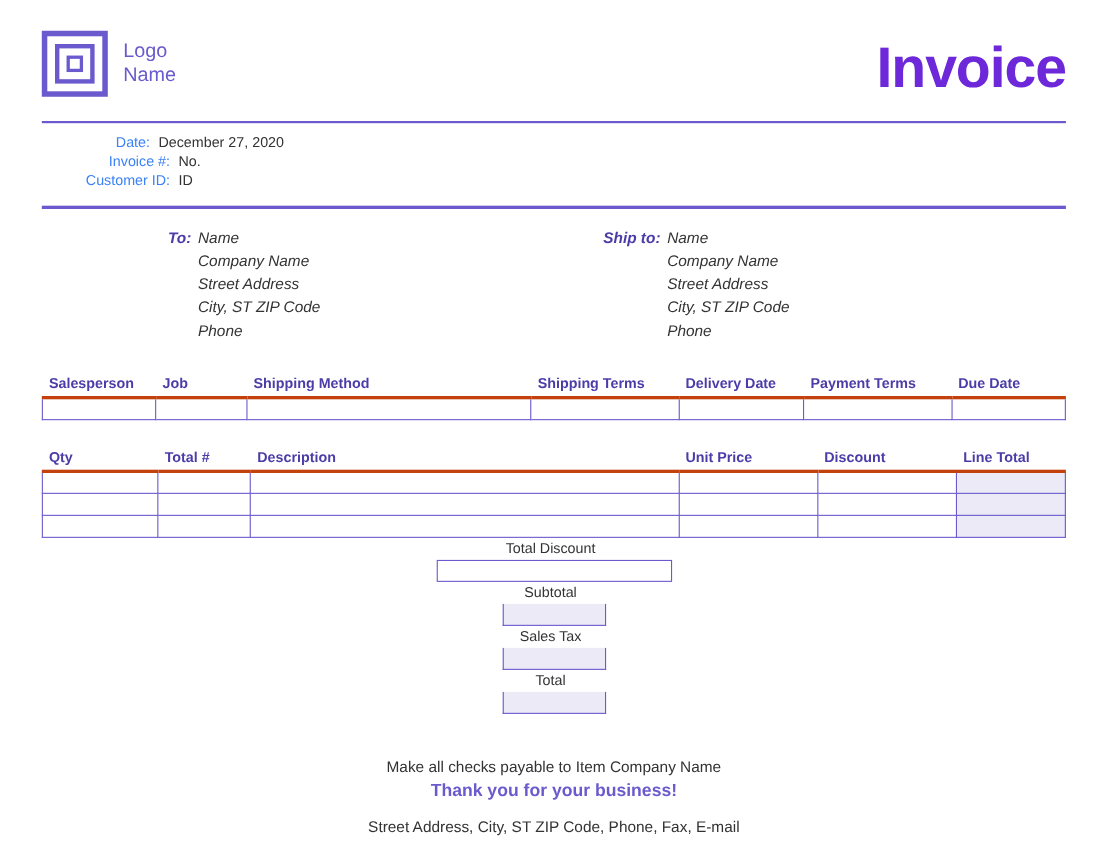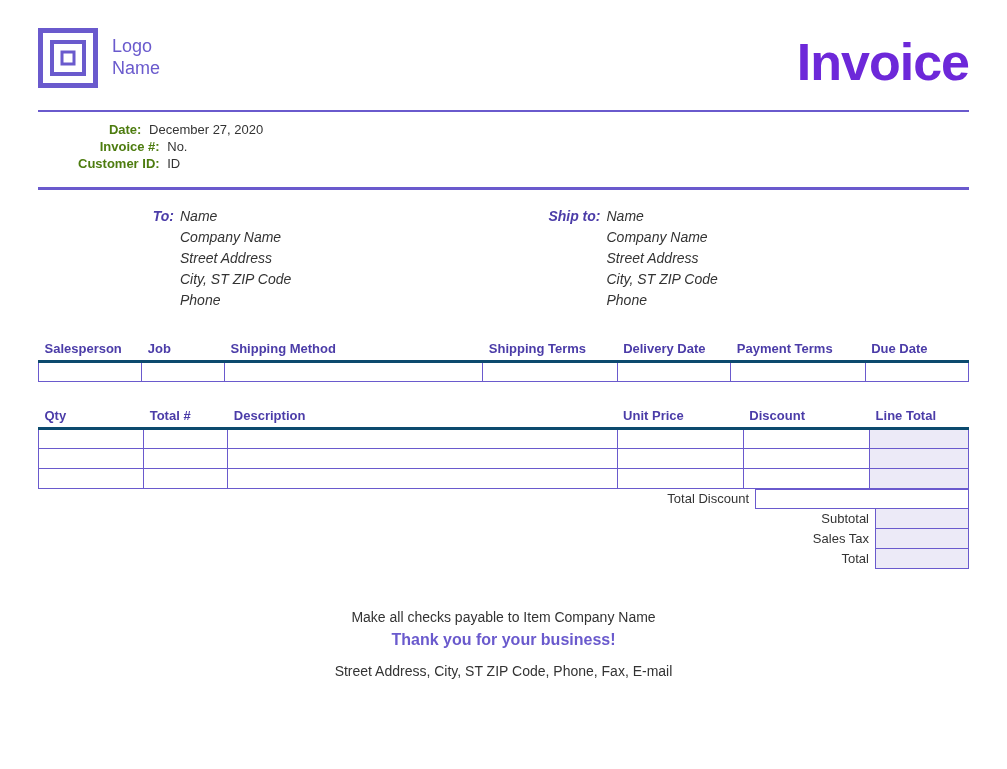--- a/index.html
+++ b/index.html
@@ -63,22 +63,22 @@
     font-size: 13px;
     margin-top: 4px;
     padding-left: 8px;
   }
   .meta-right {
     text-align: right;
     font-size: 13px;
   }
   .meta-right .row { margin-bottom: 2px; }
   .meta-right .label {
-    color: #4d7c0f;
-    font-weight: bold;
+    color: #3b82f6;
+    font-weight: normal;
     display: inline-block;
     padding-left: 40px;
   }
   .meta-right .value {
     display: inline-block;
     min-width: 100px;
     text-align: left;
     padding-left: 4px;
     color: #333;
   }
@@ -104,40 +104,41 @@
     width: 100%;
     border-collapse: collapse;
     margin-bottom: 22px;
   }
   table.grid th {
     color: #4b3ca8;
     font-weight: bold;
     font-size: 13px;
     text-align: left;
     padding: 4px 6px;
-    border-bottom: 3px solid #0c4a6e;
+    border-bottom: 3px solid #c2410c;
   }
   table.grid td {
     border: 1px solid #6a5acd;
     height: 20px;
     font-size: 13px;
     padding: 2px 4px;
   }
   table.items td.shade {
     background: #eceaf7;
   }
   .totals-wrap {
     margin-top: -22px;
     margin-bottom: 40px;
   }
   .totals-row {
     display: flex;
     justify-content: flex-end;
     align-items: center;
     font-size: 13px;
+    flex-direction: column;
   }
   .totals-label {
     text-align: right;
     padding-right: 6px;
     color: #333;
     height: 20px;
     line-height: 20px;
   }
   .totals-cell {
     width: 94px;

